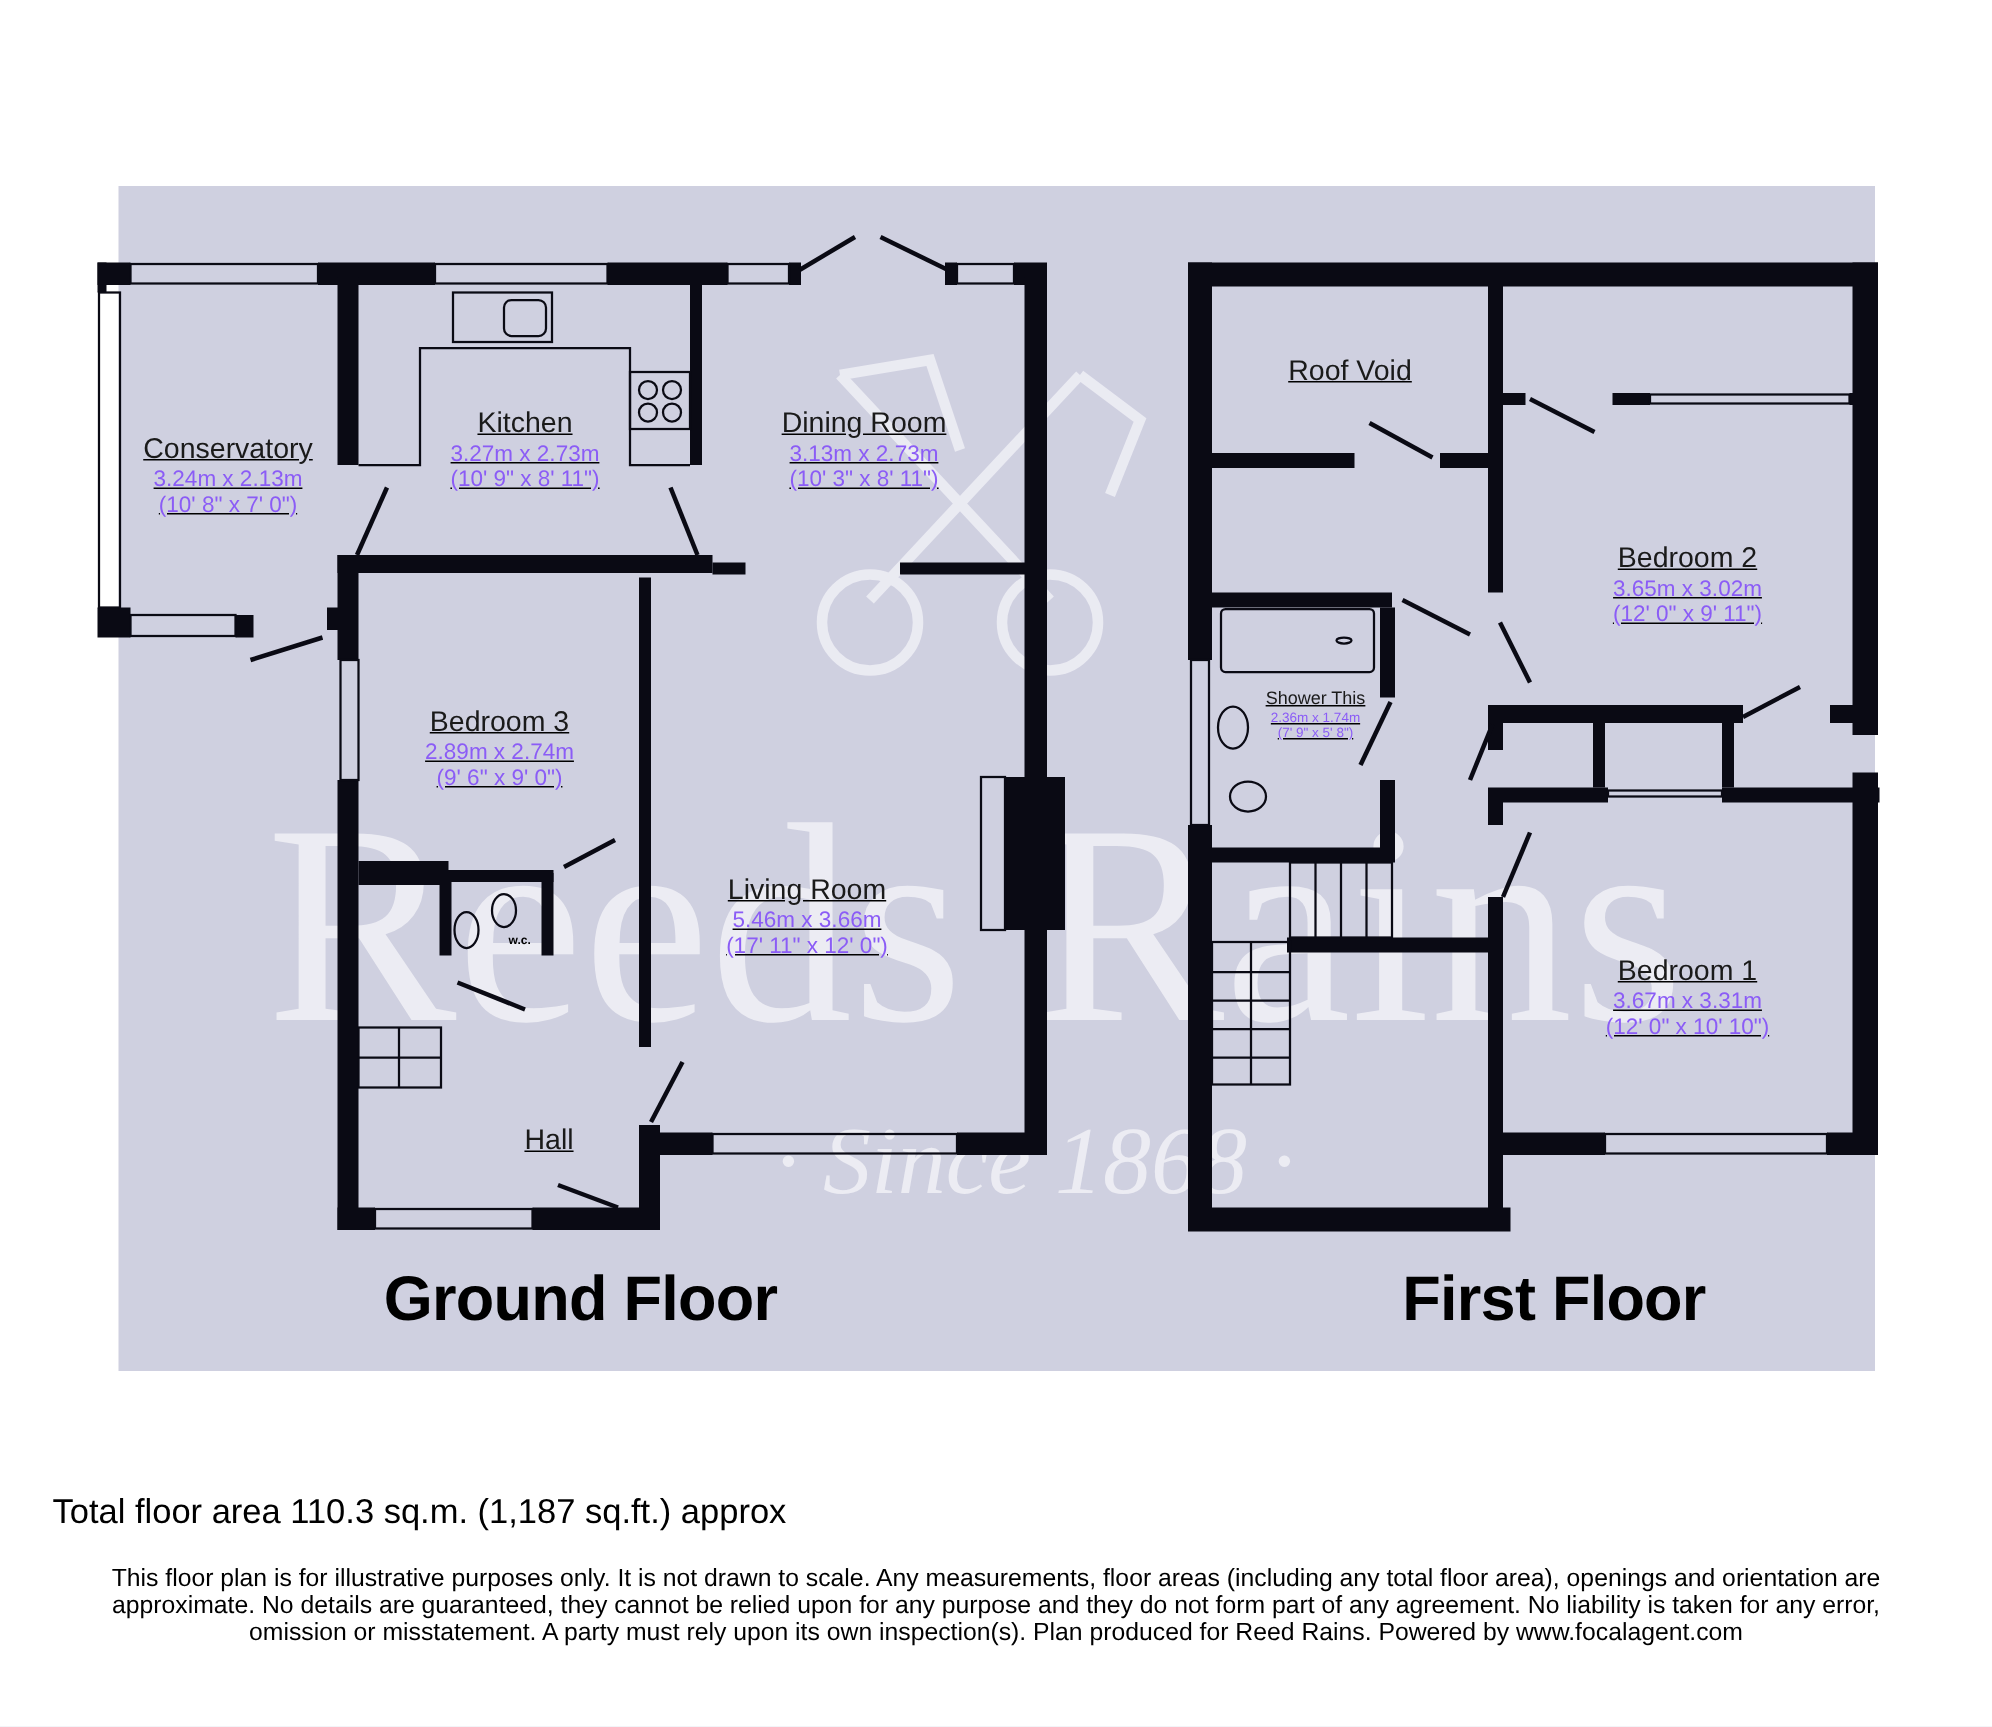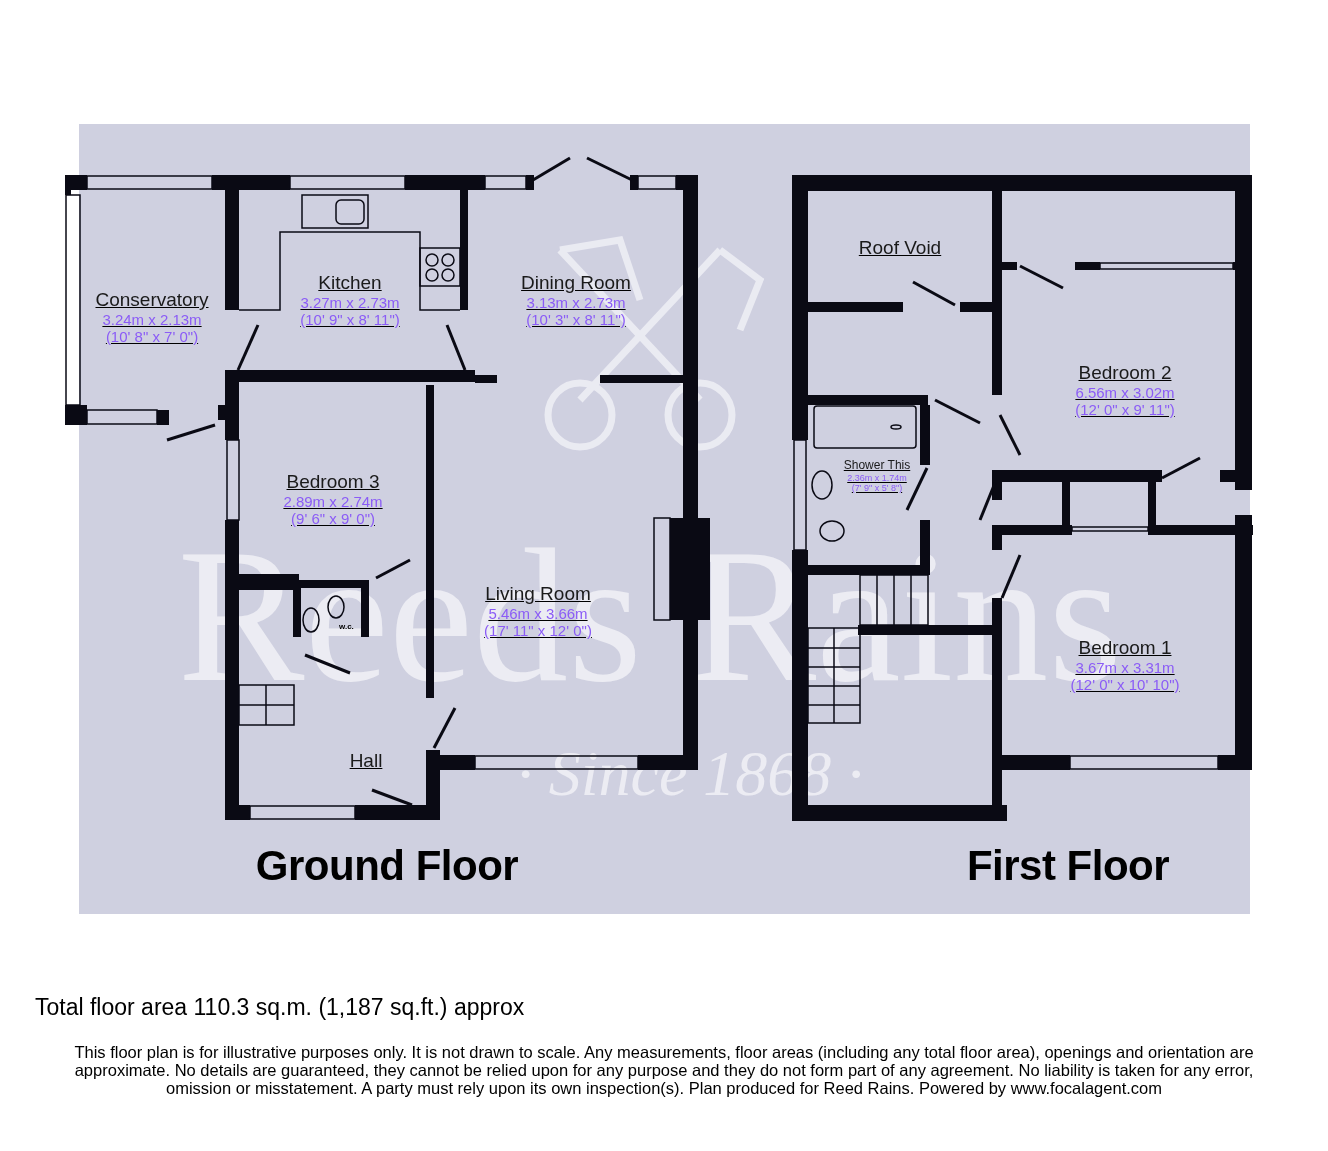--- a/index.html
+++ b/index.html
@@ -210,31 +210,31 @@
 <div class="room-label" style="left:366px; top:750px;">
   <div class="name">Hall</div>
 </div>
 <div class="wc-label" style="left:339px; top:622px;">w.c.</div>
 
 <div class="room-label" style="left:900px; top:237px;">
   <div class="name">Roof Void</div>
 </div>
 <div class="room-label" style="left:1125px; top:362px;">
   <div class="name">Bedroom 2</div>
-  <div class="dim">6.56m x 3.02m</div>
+  <div class="dim">3.65m x 3.02m</div>
   <div class="dim">(12' 0" x 9' 11")</div>
 </div>
 <div class="room-label small" style="left:877px; top:459px;">
   <div class="name">Shower This</div>
   <div class="dim">2.36m x 1.74m</div>
   <div class="dim">(7' 9" x 5' 8")</div>
 </div>
 <div class="room-label" style="left:1125px; top:637px;">
   <div class="name">Bedroom 1</div>
   <div class="dim">3.67m x 3.31m</div>
   <div class="dim">(12' 0" x 10' 10")</div>
 </div>
 
 <div class="floor-title" style="left:387px; top:842px;">Ground Floor</div>
-<div class="floor-title" style="left:1068px; top:842px;">First Floor</div>
+<div class="floor-title" style="left:1036px; top:842px;">First Floor</div>
 
 <div class="total-area">Total floor area 110.3 sq.m. (1,187 sq.ft.) approx</div>
 <div class="disclaimer">This floor plan is for illustrative purposes only. It is not drawn to scale. Any measurements, floor areas (including any total floor area), openings and orientation are approximate. No details are guaranteed, they cannot be relied upon for any purpose and they do not form part of any agreement. No liability is taken for any error, omission or misstatement. A party must rely upon its own inspection(s). Plan produced for Reed Rains. Powered by www.focalagent.com</div>
 
 </body></html>

